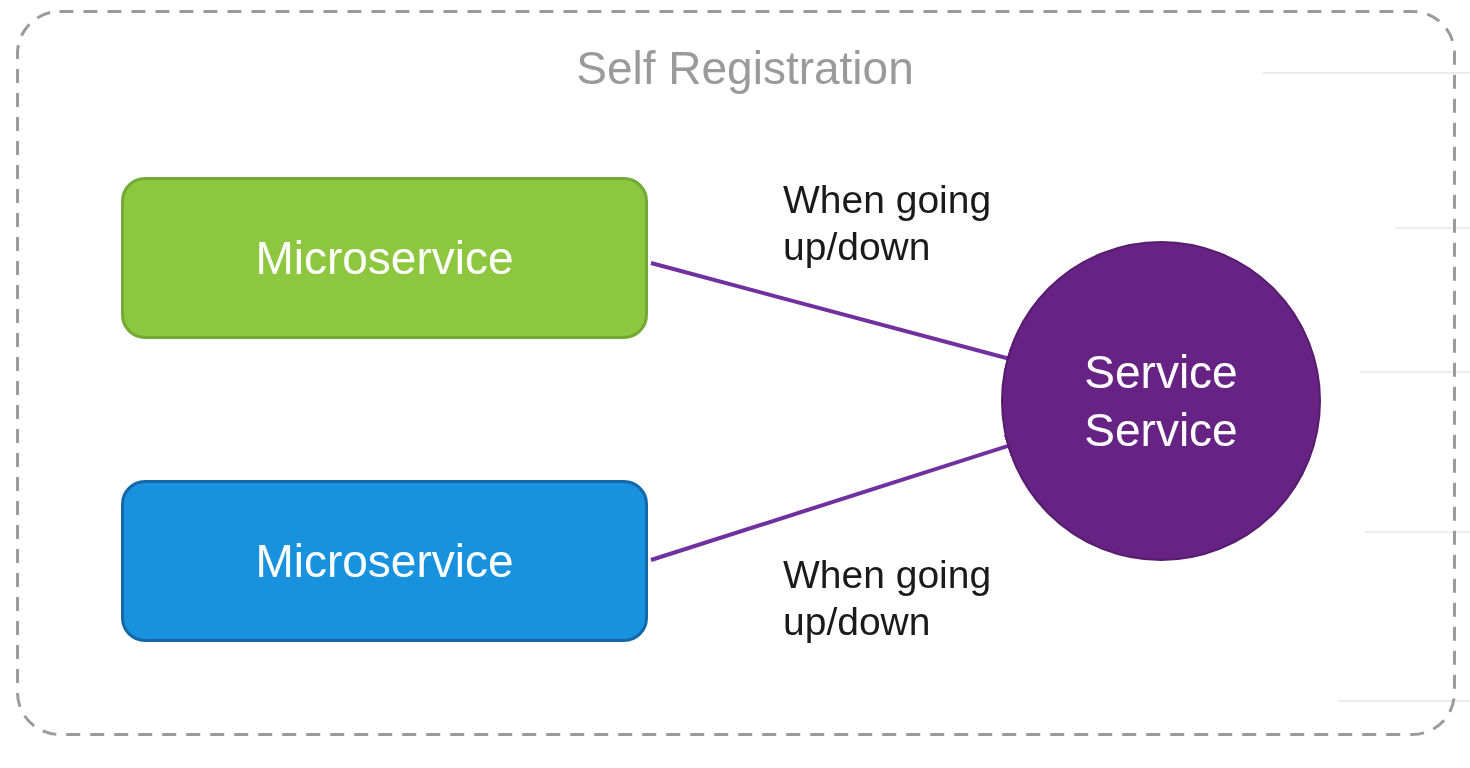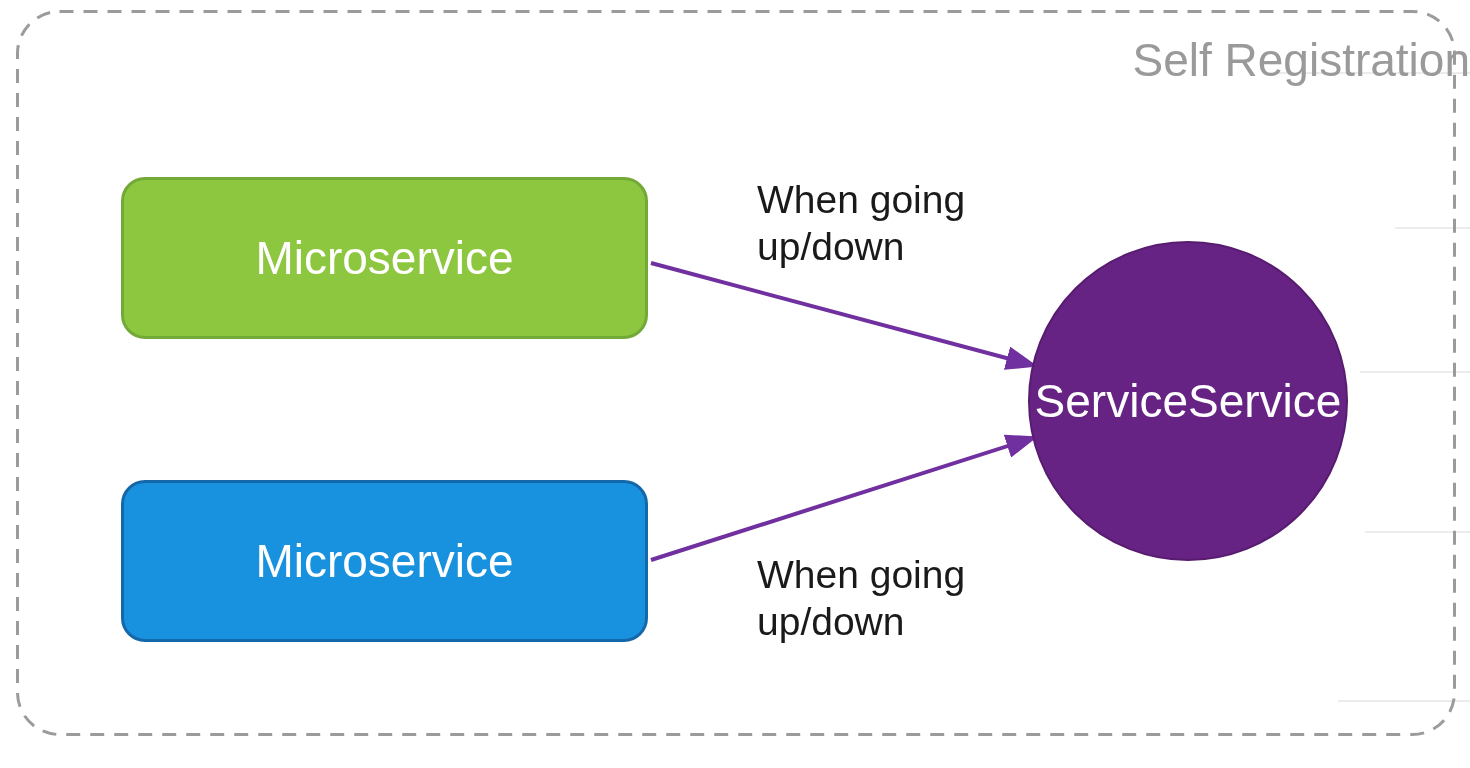--- a/index.html
+++ b/index.html
@@ -23,24 +23,24 @@
   }
   svg.overlay {
     position: absolute;
     left: 0;
     top: 0;
     z-index: 2;
     pointer-events: none;
   }
   .diagram-title {
     position: absolute;
-    top: 34px;
+    top: 42px;
     left: 20px;
     width: 1450px;
-    text-align: right;
+    text-align: center;
     font-size: 46px;
     line-height: 1.15;
     color: var(--title-text, #9a9a9a);
     z-index: 3;
   }
   .node {
     position: absolute;
     display: flex;
     align-items: center;
     justify-content: center;
@@ -62,37 +62,38 @@
     background: var(--green-fill, #8dc63f);
     border: 3px solid var(--green-border, #73a937);
   }
   .node-blue {
     left: 121px;
     top: 480px;
     background: var(--blue-fill, #1892de);
     border: 3px solid var(--blue-border, #1468a9);
   }
   .node-circle {
-    left: 1028px;
+    left: 1001px;
     top: 241px;
     width: 320px;
     height: 320px;
     border-radius: 50%;
     background: var(--purple-fill, #662383);
     border: 2px solid var(--purple-border, #571c6f);
-    flex-direction: row;
+    flex-direction: column;
     line-height: 58px;
   }
   .edge-label {
     position: absolute;
     color: var(--label-text, #1a1a1a);
     font-size: 39px;
     line-height: 47px;
     z-index: 3;
     white-space: nowrap;
+    margin-left: 26px;
   }
   .edge-label-top { left: 757px; top: 176px; }
   .edge-label-bottom { left: 757px; top: 551px; }
 </style>
 </head>
 <body>
 
 <div class="canvas">
 
   <div class="faint-line" style="left:1263px; top:72px;  width:207px;"></div>

